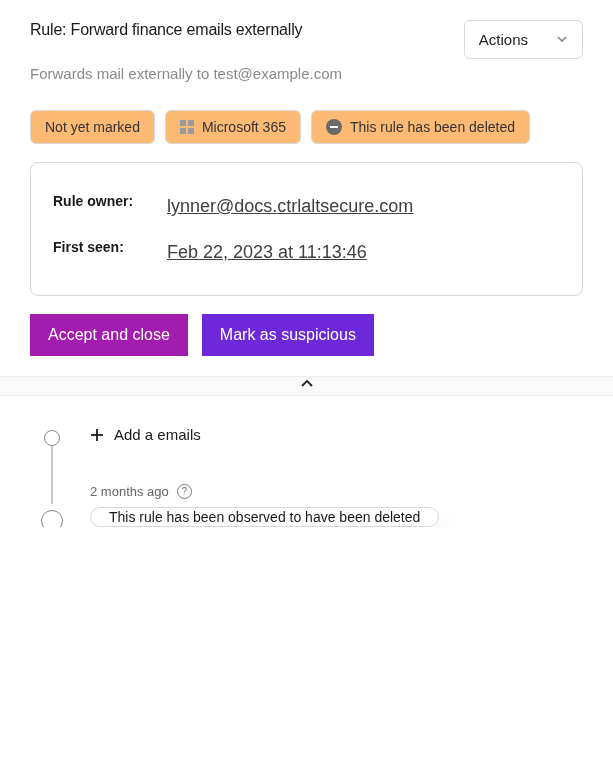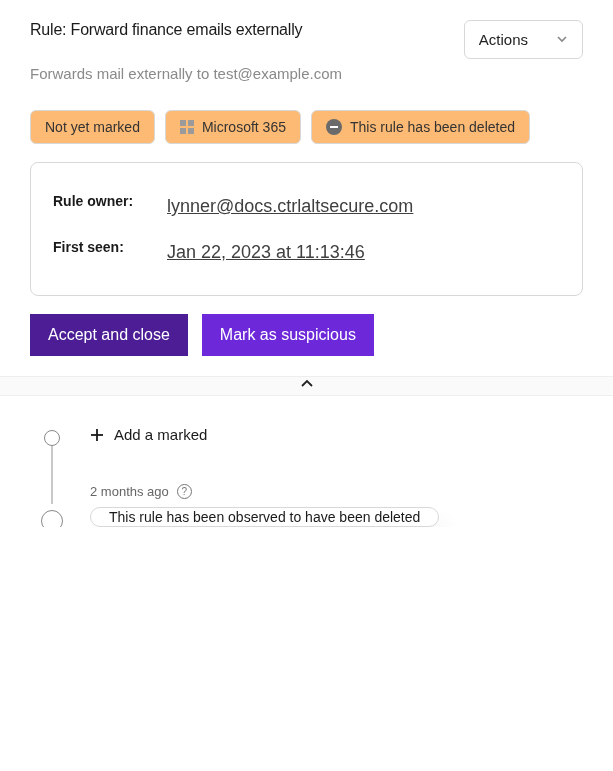--- a/index.html
+++ b/index.html
@@ -104,21 +104,21 @@
       margin-bottom: 20px;
     }
     .btn {
       border: none;
       padding: 12px 18px;
       font-size: 16px;
       color: #fff;
       cursor: pointer;
       font-weight: 400;
     }
-    .btn-accept { background: #4c1d95; }
+    .btn-accept { background: #a21caf; }
     .btn-suspicious { background: #6d28d9; }
     .divider-band {
       background: #fafafa;
       border-top: 1px solid #eee;
       border-bottom: 1px solid #eee;
       height: 20px;
       margin: 0 -30px;
       display: flex;
       align-items: center;
       justify-content: center;
@@ -227,21 +227,21 @@
     </span>
   </div>
 
   <div class="details-card">
     <div class="detail-row">
       <div class="detail-label">Rule owner:</div>
       <div class="detail-value">lynner@docs.ctrlaltsecure.com</div>
     </div>
     <div class="detail-row">
       <div class="detail-label">First seen:</div>
-      <div class="detail-value">Jan 22, 2023 at 11:13:46</div>
+      <div class="detail-value">Feb 22, 2023 at 11:13:46</div>
     </div>
   </div>
 
   <div class="button-row">
     <button class="btn btn-accept">Accept and close</button>
     <button class="btn btn-suspicious">Mark as suspicious</button>
   </div>
 
   <div class="divider-band">
     <span>
@@ -257,21 +257,21 @@
   <div class="tl-item">
     <span class="tl-node" style="top:4px;"></span>
     <span class="tl-connector" style="top:20px; height:58px;"></span>
     <span class="add-comment">
       <span class="plus">
         <svg viewBox="0 0 14 14" stroke="#1a1a1a" stroke-width="1.8">
             <line x1="7" y1="1" x2="7" y2="13"></line>
             <line x1="1" y1="7" x2="13" y2="7"></line>
           </svg>
       </span>
-      <span>Add a marked</span>
+      <span>Add a emails</span>
     </span>
   </div>
 
   <div class="tl-item">
     <span class="tl-node big" style="top:26px;"></span>
     <div class="tl-meta">
       <span>2 months ago</span>
       <span class="help-circle">?</span>
     </div>
     <div class="tl-bubble">

